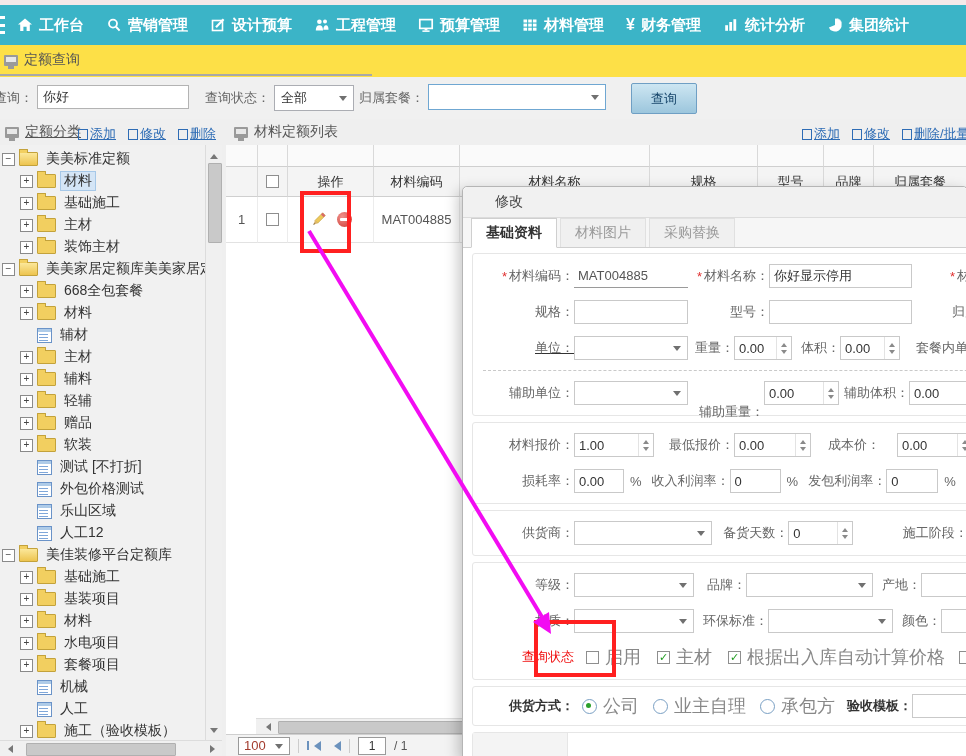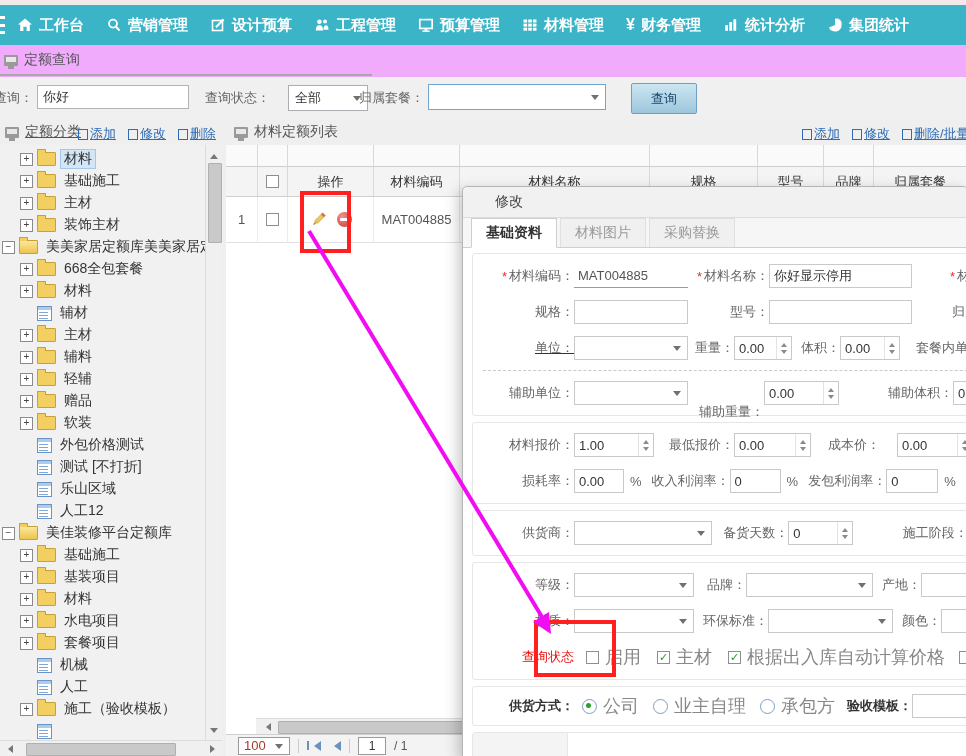--- a/index.html
+++ b/index.html
@@ -11,21 +11,21 @@
   #winstrip{left:0;top:0;width:966px;height:5px;background:#f4e9e9;}
   #topnav{left:0;top:5px;width:966px;height:40px;background:#3bb4c7;display:flex;align-items:center;overflow:hidden;}
   #menu-edge{width:10px;height:18px;margin-left:-4px;display:flex;flex-direction:column;justify-content:space-between;flex:none;}
   #menu-edge i{display:block;width:9px;height:3px;background:#fff;}
   .navitem{display:flex;align-items:center;gap:6px;padding:0 11px;height:40px;color:#fff;
            font-size:15px;font-weight:bold;white-space:nowrap;flex:none;cursor:pointer;}
   .navitem svg{flex:none;}
   .yen-glyph{font-size:16px;font-weight:bold;line-height:16px;}
 
   
-  #tabstrip{left:0;top:45px;width:966px;height:32px;background:#f0abfc;}
+  #tabstrip{left:0;top:45px;width:966px;height:32px;background:#fde047;}
   #tabstrip .tab{position:absolute;left:4px;top:6px;display:flex;align-items:center;gap:6px;color:#555;font-size:14px;}
   #tabstrip .underline{position:absolute;left:0;top:29px;width:372px;height:2px;background:#a8a8a8;}
   .scr-icon{width:14px;height:11px;background:#9a9a9a;border-radius:1px;position:relative;display:inline-block;}
   .scr-icon::after{content:'';position:absolute;left:2px;top:2px;right:2px;bottom:4px;background:#e8e8e8;}
   .scr-icon::before{content:'';position:absolute;left:4px;bottom:-3px;width:6px;height:3px;background:#9a9a9a;}
 
   
   #querybar{left:0;top:77px;width:966px;height:42px;background:#f0f0f0;}
   .qlabel{position:absolute;top:12px;color:#666;font-size:13px;white-space:nowrap;}
   .tinput{position:absolute;height:24px;border:1px solid #b3b3b3;background:#fff;font-size:13px;color:#333;
@@ -240,21 +240,21 @@
     <span class="scr-icon"></span>
     <span>定额查询</span>
   </div>
   <div class="underline"></div>
 </div>
 
 <div id="querybar" class="abs">
   <span class="qlabel" style="left:-6px;">查询：</span>
   <input class="tinput" style="left: 37px; top: 8px; width: 152px;" readonly="" value="你好">
   <span class="qlabel" style="left:205px;">查询状态：</span>
-  <div class="selbox" style="left:288px;top:8px;width:80px;">
+  <div class="selbox" style="left:274px;top:8px;width:80px;">
     <span class="sval">全部</span>
     <span class="caret"></span>
   </div>
   <span class="qlabel" style="left:359px;">归属套餐：</span>
   <div class="selbox" style="left:428px;top:7px;width:178px;border-color:#6fa7d2;">
     <span class="sval"></span>
     <span class="caret"></span>
   </div>
   <div id="btn-search">查询</div>
 </div>
@@ -293,20 +293,25 @@
       </span>
     <span class="bluelink">
         <span class="minibox"></span>
         <span>删除/批量</span>
       </span>
   </div>
 </div>
 
 <div id="sidebar" class="abs">
   <div id="tree">
+    <div class="trow lv0 minus open">
+        <span class="exp"></span>
+        <span class="fold"></span>
+        <span class="tlabel">美美标准定额</span>
+      </div>
     <div class="trow lv1 plus sel">
         <span class="exp"></span>
         <span class="fold"></span>
         <span class="tlabel">材料</span>
       </div>
     <div class="trow lv1 plus">
         <span class="exp"></span>
         <span class="fold"></span>
         <span class="tlabel">基础施工</span>
       </div>
@@ -361,26 +366,26 @@
         <span class="tlabel">赠品</span>
       </div>
     <div class="trow lv1 plus">
         <span class="exp"></span>
         <span class="fold"></span>
         <span class="tlabel">软装</span>
       </div>
     <div class="trow lv1 leaf">
         <span class="exp"></span>
         <span class="leafic"></span>
+        <span class="tlabel">测试 [不打折]</span>
+      </div>
+    <div class="trow lv1 leaf">
+        <span class="exp"></span>
+        <span class="leafic"></span>
         <span class="tlabel">外包价格测试</span>
-      </div>
-    <div class="trow lv1 leaf">
-        <span class="exp"></span>
-        <span class="leafic"></span>
-        <span class="tlabel">测试 [不打折]</span>
       </div>
     <div class="trow lv1 leaf">
         <span class="exp"></span>
         <span class="leafic"></span>
         <span class="tlabel">乐山区域</span>
       </div>
     <div class="trow lv1 leaf">
         <span class="exp"></span>
         <span class="leafic"></span>
         <span class="tlabel">人工12</span>
@@ -605,21 +610,21 @@
         <span class="lg" style="width:76px;margin-top:37px;">
             <span class="lab">辅助重量：</span>
           </span>
         <span class="numbox" style="width:75px;">
             <span class="v">0.00</span>
             <span class="sp">
               <i class="u"></i>
               <i class="d"></i>
             </span>
           </span>
-        <span class="lg" style="width:70px;margin-left:44px;">
+        <span class="lg" style="width:70px;">
             <span class="lab">辅助体积：</span>
           </span>
         <span class="mi" style="width:70px;">0.00</span>
       </div>
     </div>
 
     <div class="grp">
       <div class="frow">
         <span class="lg" style="width:101px;">
             <span class="lab">材料报价：</span>

